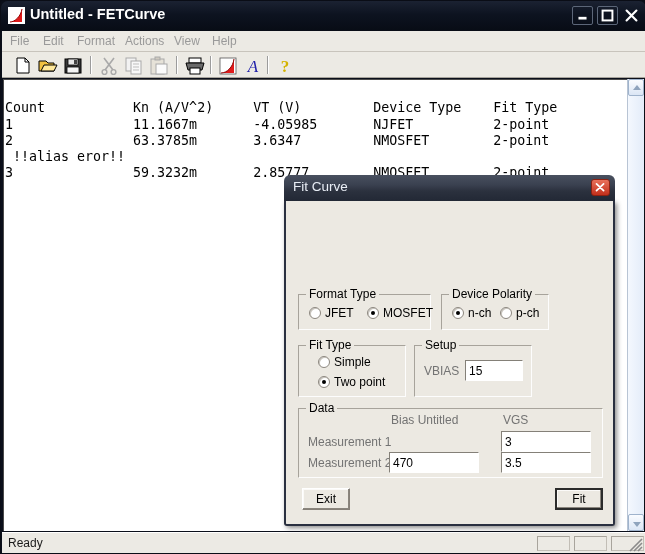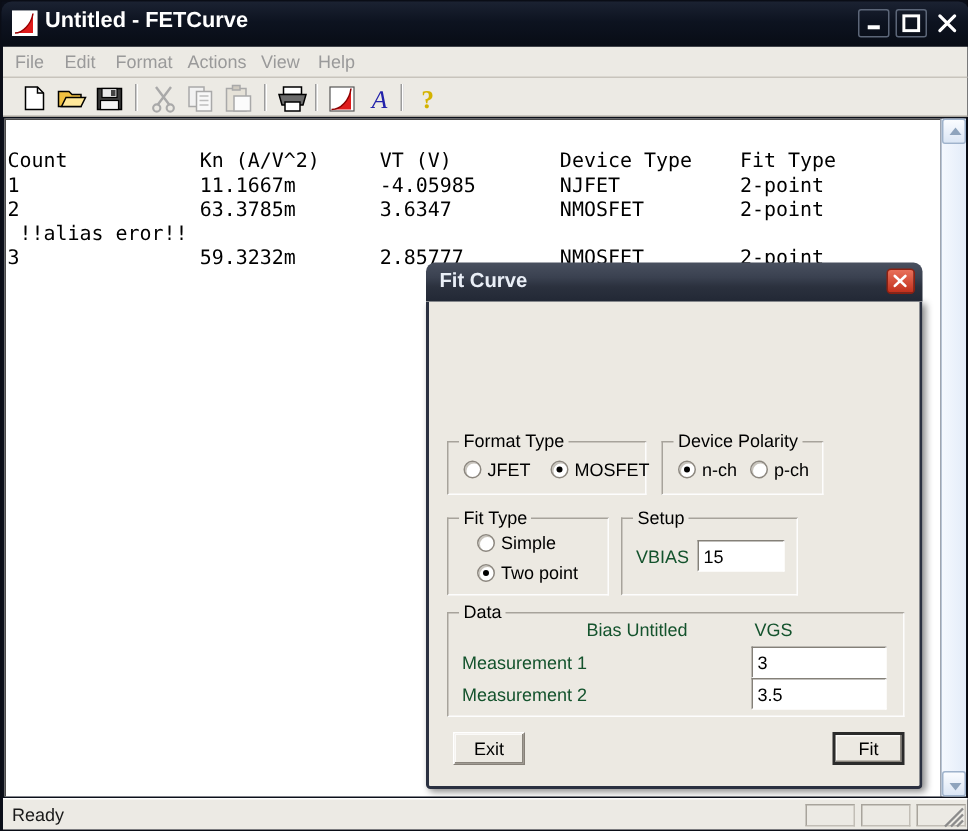--- a/index.html
+++ b/index.html
@@ -200,21 +200,21 @@
     background: linear-gradient(to bottom, #49505f 0%, #3a4150 38%, #2b313e 62%, #222835 100%);
     border-top-left-radius: 6px;
     border-top-right-radius: 6px;
     box-sizing: border-box;
   }
   #dlg-title-text {
     position: absolute;
     left: 9px; top: 4px;
     color: #e9eef6;
     font-size: 13.5px;
-    font-weight: bold;
+    font-weight: normal;
     white-space: nowrap;
   }
   #dlg-close {
     position: absolute;
     right: 5px; top: 4px;
     width: 19px; height: 17px;
     background: linear-gradient(to bottom, #e8705a, #c2301c);
     border: 1px solid #8d2011;
     border-radius: 3px;
     box-sizing: border-box;
@@ -291,21 +291,21 @@
   .radio-label {
     position: absolute;
     font-size: 12px;
     color: #000;
     white-space: nowrap;
   }
 
   .static-label {
     position: absolute;
     font-size: 12px;
-    color: #14532d;
+    color: #737373;
     white-space: nowrap;
   }
 </style>
 </head>
 <body>
 
 <div id="app-window">
 
   <div id="menu-bar">
     <div class="menu-item" style="left:8px">File</div>
@@ -505,20 +505,21 @@
     <div class="groupbox" style="left:12px; top:207px; width:305px; height:70px;">
       <span class="group-label">Data</span>
 
       <span class="static-label" style="left:92px; top:4px;">Bias Untitled</span>
       <span class="static-label" style="left:204px; top:4px;">VGS</span>
 
       <span class="static-label" style="left:9px; top:26px;">Measurement 1</span>
       <input class="tinput" style="left: 202px; top: 22px; width: 90px; height: 21px;" value="3">
 
       <span class="static-label" style="left:9px; top:47px;">Measurement 2</span>
+      <input class="tinput" style="left: 90px; top: 43px; width: 90px; height: 21px;" value="470">
       <input class="tinput" style="left: 202px; top: 43px; width: 90px; height: 21px;" value="3.5">
     </div>
 
     <div class="pbtn" style="left:16px; top:287px; width:48px; height:22px; line-height:20px;">Exit</div>
     <div class="pbtn default" style="left:269px; top:287px; width:48px; height:22px; line-height:18px;">Fit</div>
   </div>
 
 </div>
 
 </body></html>

